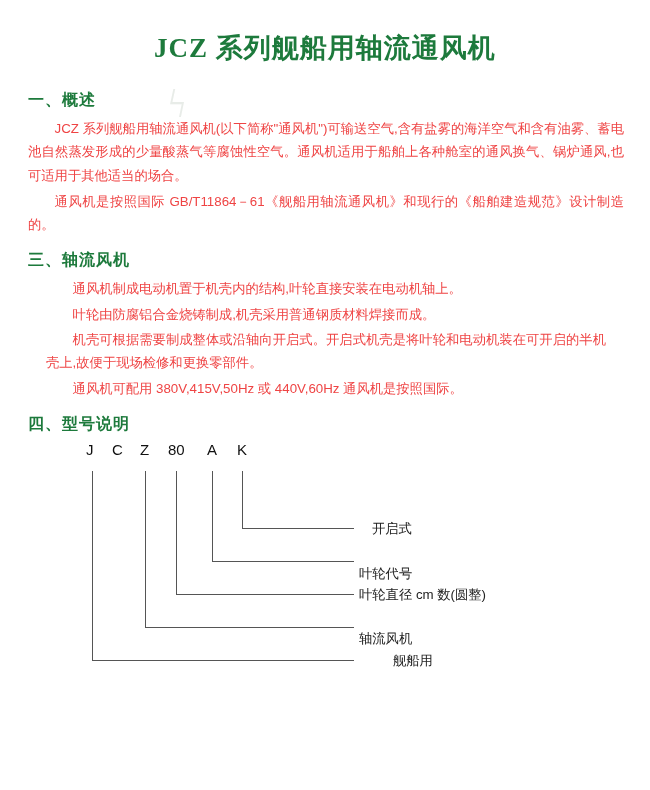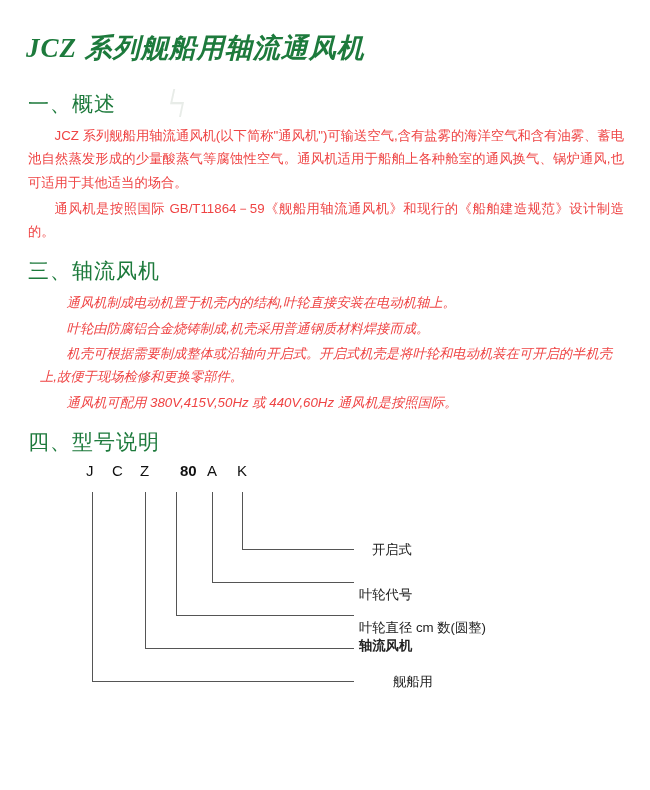--- a/index.html
+++ b/index.html
@@ -16,49 +16,47 @@
     overflow: hidden;
   }
   .page {
     position: relative;
     width: 650px;
     height: 790px;
     box-sizing: border-box;
     padding: 0 26px;
   }
   .doc-title {
-    text-align: left;
+    text-align: center;
     font-family: "Liberation Serif", serif;
-    font-style: italic;
     font-weight: bold;
     font-size: 27px;
     letter-spacing: 1px;
     color: #1d7a3c;
     padding-top: 12px;
     padding-bottom: 6px;
     white-space: nowrap;
   }
   .section-head {
     color: #1d7a3c;
-    font-weight: normal;
-    font-size: 21px;
+    font-weight: bold;
+    font-size: 16px;
     margin: 14px 0 6px 0;
     letter-spacing: 1px;
   }
   .para {
     font-size: 13.3px;
     line-height: 1.75;
     text-align: justify;
     text-indent: 2em;
     margin: 3px 0;
     color: #ef4444;
   }
   .para.tight {
-    margin: 2px 12px;
-    font-style: italic;
+    margin: 2px 18px;
   }
   .sec-block {
     padding-left: 2px;
   }
   
   .diagram {
     position: relative;
     height: 262px;
     margin-top: 6px;
   }
@@ -99,59 +97,59 @@
 
 <div class="page">
 
   <div class="wm" style="left:168px;top:62px;">ϟ</div>
 
   <h1 class="doc-title">JCZ 系列舰船用轴流通风机</h1>
 
   <div class="sec-block">
     <div class="section-head">一、概述</div>
     <p class="para">JCZ 系列舰船用轴流通风机(以下简称"通风机")可输送空气,含有盐雾的海洋空气和含有油雾、蓄电池自然蒸发形成的少量酸蒸气等腐蚀性空气。通风机适用于船舶上各种舱室的通风换气、锅炉通风,也可适用于其他适当的场合。</p>
-    <p class="para">通风机是按照国际 GB/T11864－59《舰船用轴流通风机》和现行的《船舶建造规范》设计制造的。</p>
+    <p class="para">通风机是按照国际 GB/T11864－61《舰船用轴流通风机》和现行的《船舶建造规范》设计制造的。</p>
   </div>
 
 
   <div class="sec-block">
     <div class="section-head">三、轴流风机</div>
     <p class="para tight">通风机制成电动机置于机壳内的结构,叶轮直接安装在电动机轴上。</p>
     <p class="para tight">叶轮由防腐铝合金烧铸制成,机壳采用普通钢质材料焊接而成。</p>
     <p class="para tight">机壳可根据需要制成整体或沿轴向开启式。开启式机壳是将叶轮和电动机装在可开启的半机壳上,故便于现场检修和更换零部件。</p>
     <p class="para tight">通风机可配用 380V,415V,50Hz 或 440V,60Hz 通风机是按照国际。</p>
   </div>
 
   <div class="sec-block">
     <div class="section-head">四、型号说明</div>
 
     <div class="diagram">
 
       <div class="code-char" style="left:58px;">J</div>
       <div class="code-char" style="left:84px;">C</div>
       <div class="code-char" style="left:112px;">Z</div>
-      <div class="code-char" style="left:152px;font-weight:bold;">80</div>
+      <div class="code-char" style="left:140px;">80</div>
       <div class="code-char" style="left:179px;">A</div>
       <div class="code-char" style="left:209px;">K</div>
 
       <div class="vline" style="left:214px; top:30px; height:57px;"></div>
       <div class="hline" style="left:214px; top:87px; width:112px;"></div>
       <div class="leg-label" style="left:344px; top:79px;">开启式</div>
 
       <div class="vline" style="left:184px; top:30px; height:90px;"></div>
       <div class="hline" style="left:184px; top:120px; width:142px;"></div>
       <div class="leg-label" style="left:331px; top:124px;">叶轮代号</div>
 
       <div class="vline" style="left:148px; top:30px; height:123px;"></div>
       <div class="hline" style="left:148px; top:153px; width:178px;"></div>
-      <div class="leg-label" style="left:331px; top:145px;margin-top:12px;">叶轮直径 cm 数(圆整)</div>
+      <div class="leg-label" style="left:331px; top:145px;">叶轮直径 cm 数(圆整)</div>
 
       <div class="vline" style="left:117px; top:30px; height:156px;"></div>
       <div class="hline" style="left:117px; top:186px; width:209px;"></div>
-      <div class="leg-label" style="left:331px; top:175px;font-weight:bold;">轴流风机</div>
+      <div class="leg-label" style="left:331px; top:189px;">轴流风机</div>
 
       <div class="vline" style="left:64px; top:30px; height:189px;"></div>
       <div class="hline" style="left:64px; top:219px; width:262px;"></div>
       <div class="leg-label" style="left:331px; top:211px;margin-left:34px;">舰船用</div>
 
     </div>
   </div>
 
 </div>
 

